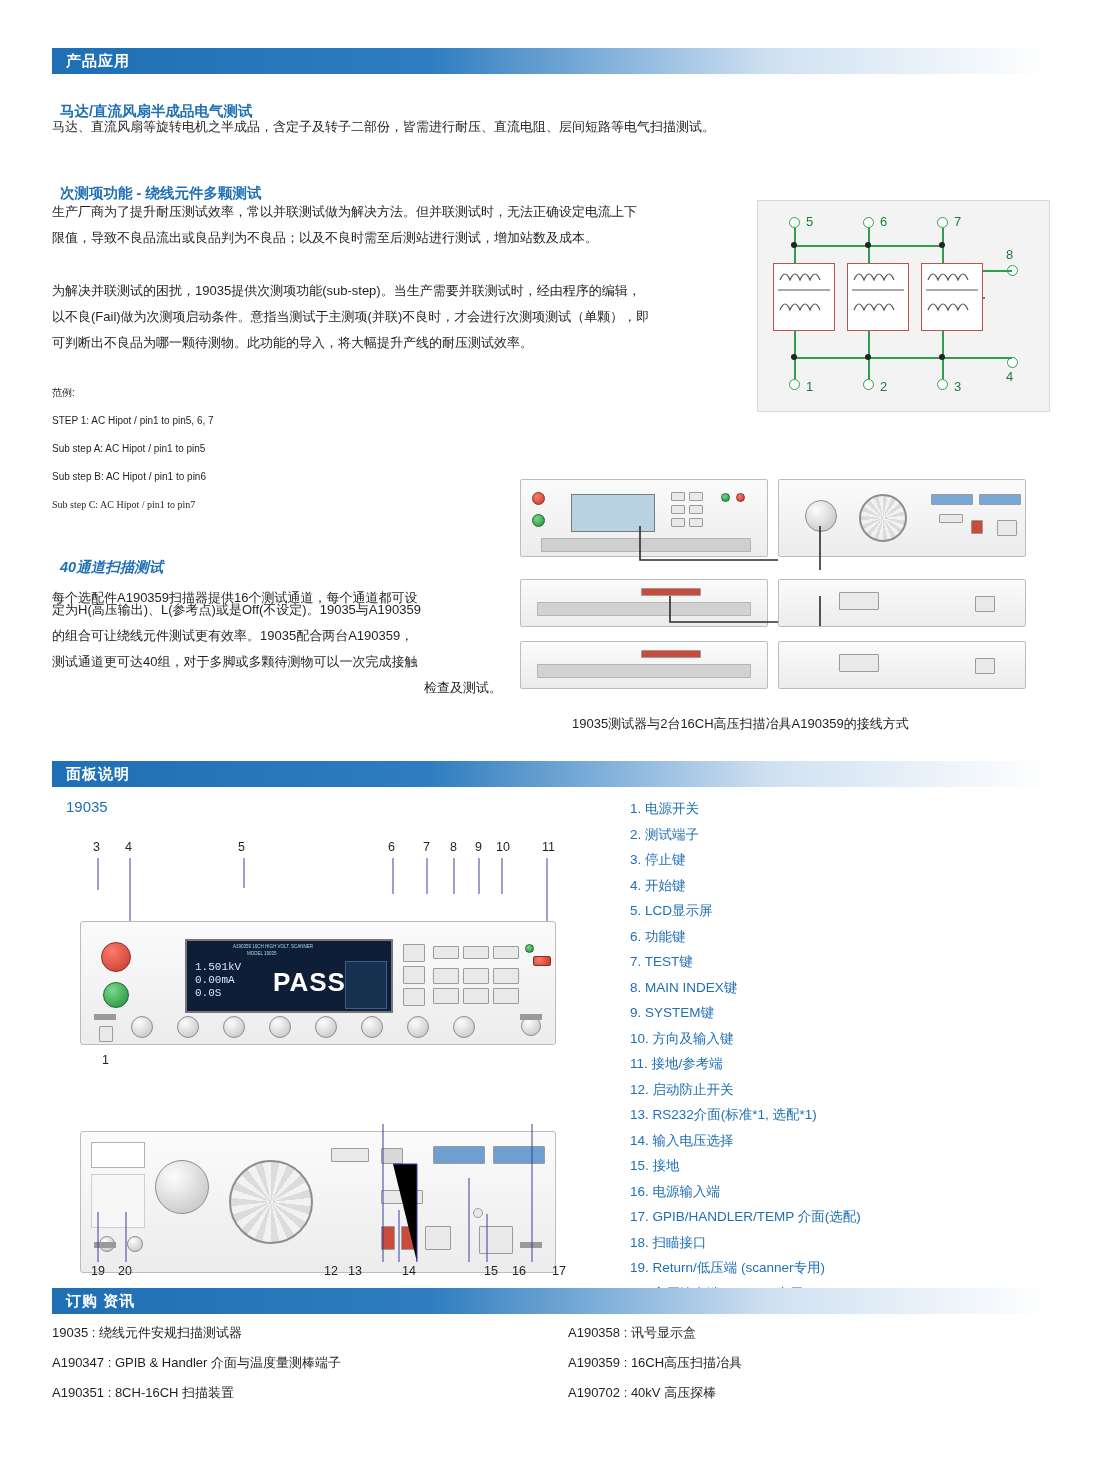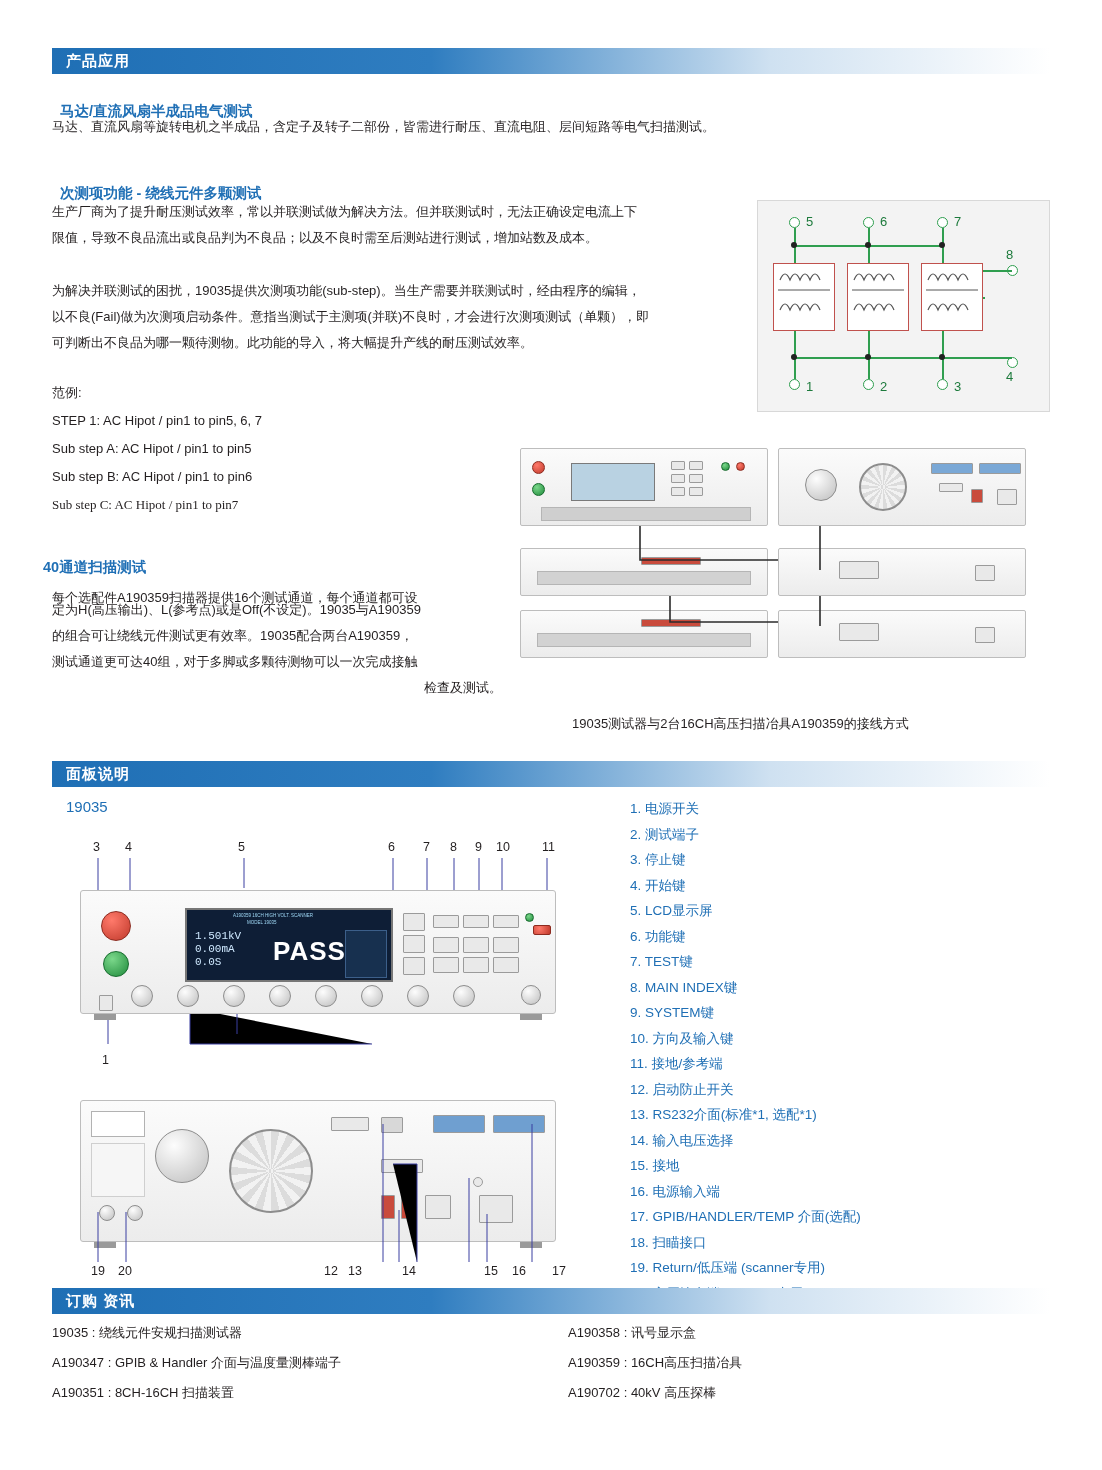--- a/index.html
+++ b/index.html
@@ -25,37 +25,37 @@
     color:#ffffff; font-size:15px; font-weight:bold;
     padding-left:14px; letter-spacing:1px;
   }
 
   h3.sub {
     color:#1f6fb5; font-size:14.5px; font-weight:bold; margin:8px;
   }
   p.body {
     font-size:13px; line-height:26px; margin:0; color:#231f20;
   }
-  .mono-line { font-size:13px; line-height:26px; }
+  .mono-line { font-size:10px; line-height:26px; }
 
   
   .figbox { position:absolute; background:#f4f4f4; border:1px solid #d8d8d8; }
 
   
   .circ-node {
     position:absolute; width:11px; height:11px; border-radius:50%;
     border:1.4px solid #2f9e4f; background:#ffffff;
   }
   .circ-lbl { position:absolute; font-size:13px; color:#1d7a3c; }
   .wire { position:absolute; background:#2f9e4f; }
   .coilbox { position:absolute; border:1px solid #c0514d; background:#ffffff; }
   .dot { position:absolute; width:6px; height:6px; border-radius:50%; background:#222; }
 
   
-  .dev { position:absolute; border:1px solid #bdbdbd; background:linear-gradient(#fbfbfb,#ececec); border-radius:2px;}
+  .dev { position:absolute; border:1px solid #bdbdbd; background:linear-gradient(#fbfbfb,#ececec); border-radius:2px;margin-top:31px;}
   .dev-dark { position:absolute; background:#d9d9d9; border:1px solid #b5b5b5; }
   .screen { position:absolute; background:#1c2b4a; border:1px solid #7a7a7a; }
   .knob { position:absolute; border-radius:50%; background:radial-gradient(circle at 35% 30%, #fdfdfd, #bdbdbd); border:1px solid #8d8d8d; }
   .btn-sm { position:absolute; background:#e9e9e9; border:1px solid #9b9b9b; border-radius:1px;}
   .fan { position:absolute; border-radius:50%; border:2px solid #8d8d8d; background:repeating-conic-gradient(#dcdcdc 0 12deg,#f2f2f2 12deg 24deg); }
 
   .caption { position:absolute; font-size:13px; color:#231f20; }
   .num { position:absolute; font-size:12.5px; color:#231f20; }
 
   
@@ -87,21 +87,21 @@
   <p class="body" style="position:absolute; left:52px; top:278px; width:690px;">为解决并联测试的困扰，19035提供次测项功能(sub-step)。当生产需要并联测试时，经由程序的编辑，</p>
   <p class="body" style="position:absolute; left:52px; top:304px; width:690px;">以不良(Fail)做为次测项启动条件。意指当测试于主测项(并联)不良时，才会进行次测项测试（单颗），即</p>
   <p class="body" style="position:absolute; left:52px; top:330px; width:690px;">可判断出不良品为哪一颗待测物。此功能的导入，将大幅提升产线的耐压测试效率。</p>
 
   <div class="mono-line" style="position:absolute; left:52px; top:380px;">范例:</div>
   <div class="mono-line" style="position:absolute; left:52px; top:408px;">STEP 1: AC Hipot / pin1 to pin5, 6, 7</div>
   <div class="mono-line" style="position:absolute; left:52px; top:436px;">Sub step A: AC Hipot / pin1 to pin5</div>
   <div class="mono-line" style="position:absolute; left:52px; top:464px;">Sub step B: AC Hipot / pin1 to pin6</div>
   <div class="mono-line" style="position:absolute; left:52px; top:492px;font-family:Liberation Serif, serif;">Sub step C: AC Hipot / pin1 to pin7</div>
 
-  <h3 class="sub" style="position:absolute; left:35px; top:550px;">40通道扫描测试</h3>
+  <h3 class="sub" style="position:absolute; left:52px; top:550px;font-style:italic;">40通道扫描测试</h3>
   <p class="body" style="position:absolute; left:52px; top:585px; width:450px;">每个选配件A190359扫描器提供16个测试通道，每个通道都可设</p>
   <p class="body" style="position:absolute; left:52px; top:597px; width:450px;">定为H(高压输出)、L(参考点)或是Off(不设定)。19035与A190359</p>
   <p class="body" style="position:absolute; left:52px; top:623px; width:450px;">的组合可让绕线元件测试更有效率。19035配合两台A190359，</p>
   <p class="body" style="position:absolute; left:52px; top:649px; width:450px;">测试通道更可达40组，对于多脚或多颗待测物可以一次完成接触</p>
   <p class="body" style="position:absolute; left:52px; top:675px; width:450px;text-align:right;">检查及测试。</p>
 
   <div class="figbox" style="left:757px; top:200px; width:293px; height:212px; background:#f3f3f3;">
 
     <div class="circ-node" style="left:31px; top:16px;"></div>
     <div class="circ-node" style="left:105px; top:16px;"></div>

